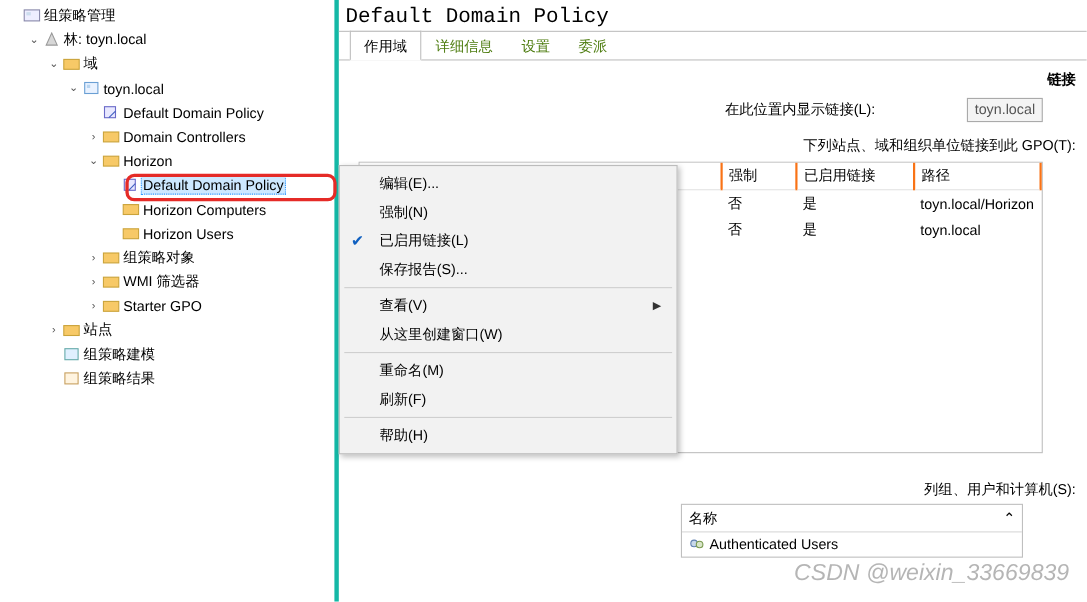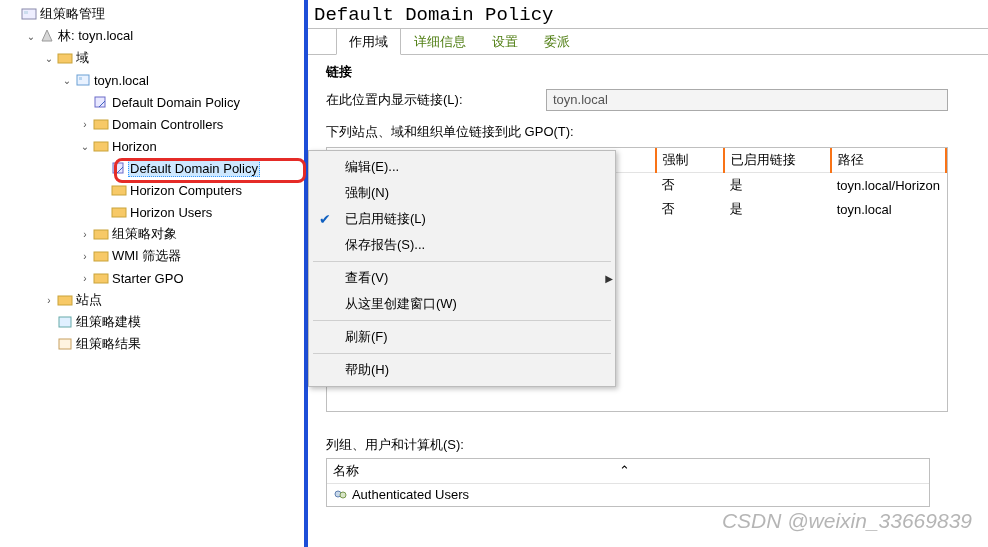--- a/index.html
+++ b/index.html
@@ -9,21 +9,21 @@
     font-family: "Microsoft YaHei", "Segoe UI", Tahoma, sans-serif;
     font-size: 13px;
     color: #000;
     background: #fff;
     overflow: hidden;
   }
   .app { display: flex; width: 100%; height: 100%; }
   
   .sidebar {
     width: 308px; height: 100%;
-    border-right: 4px solid #1d4ed8;
+    border-right: 4px solid #14b8a6;
     background: #fff;
     padding-top: 3px;
     padding-left: 6px;
     overflow: hidden;
   }
   .tree ul { list-style: none; margin: 0; padding: 0 0 0 18px; }
   .tree > ul { padding-left: 0; }
   .node {
     display: flex; align-items: center;
     height: 22px;
@@ -54,21 +54,21 @@
     position: relative;
   }
   .title {
     font-family: "Courier New", monospace;
     font-size: 19px;
     padding: 4px 6px 2px 6px;
     border-bottom: 1px solid #bfbfbf;
   }
   .tabs {
     display: flex;
-    padding-left: 28px;
+    padding-left: 10px;
     border-bottom: 1px solid #bfbfbf;
     height: 26px;
     align-items: flex-end;
   }
   .tab {
     padding: 4px 12px 3px 12px;
     font-size: 13px;
     color: #4d7c0f;
     border: 1px solid transparent;
     border-bottom: none;
@@ -79,20 +79,21 @@
     border-color: #bfbfbf;
     border-bottom: 1px solid #fff;
     background: #fff;
     position: relative; top: 1px;
   }
   .content {
     padding: 8px 10px 0 18px;
     flex: 1;
     display: flex; flex-direction: column;
     overflow: hidden;
+    align-items: flex-end;
   }
   .row { display: flex; align-items: center; margin-bottom: 8px; }
   .row label { width: 220px; }
   .linkbox {
     flex: 1;
     border: 1px solid #aaa;
     background: #f4f4f4;
     color: #555;
     height: 22px;
     padding: 2px 6px;
@@ -138,21 +139,21 @@
     width: 308px;
     background: #f2f2f2;
     border: 1px solid #bcbcbc;
     box-shadow: 2px 2px 5px rgba(0,0,0,0.25);
     padding: 3px 0;
     z-index: 10;
   }
   .ctxmenu .mi {
     display: flex; align-items: center;
     height: 26px;
-    padding: 0 2px 0 36px;
+    padding: 0 14px 0 36px;
     position: relative;
     font-size: 13px;
   }
   .ctxmenu .mi .chk {
     position: absolute; left: 10px;
     color: #1060c0;
     font-size: 14px;
   }
   .ctxmenu .mi .arrow {
     margin-left: auto; color: #333; font-size: 10px;
@@ -467,20 +468,23 @@
       <hr>
       <div class="mi">
         <span>查看(V)</span>
         <span class="arrow">▶</span>
       </div>
       <div class="mi">
           <span>从这里创建窗口(W)</span>
         </div>
       <hr>
       <div class="mi">
+          <span>重命名(M)</span>
+        </div>
+      <div class="mi">
           <span>刷新(F)</span>
         </div>
       <hr>
       <div class="mi">
           <span>帮助(H)</span>
         </div>
     </div>
 
   </div>
 </div>

